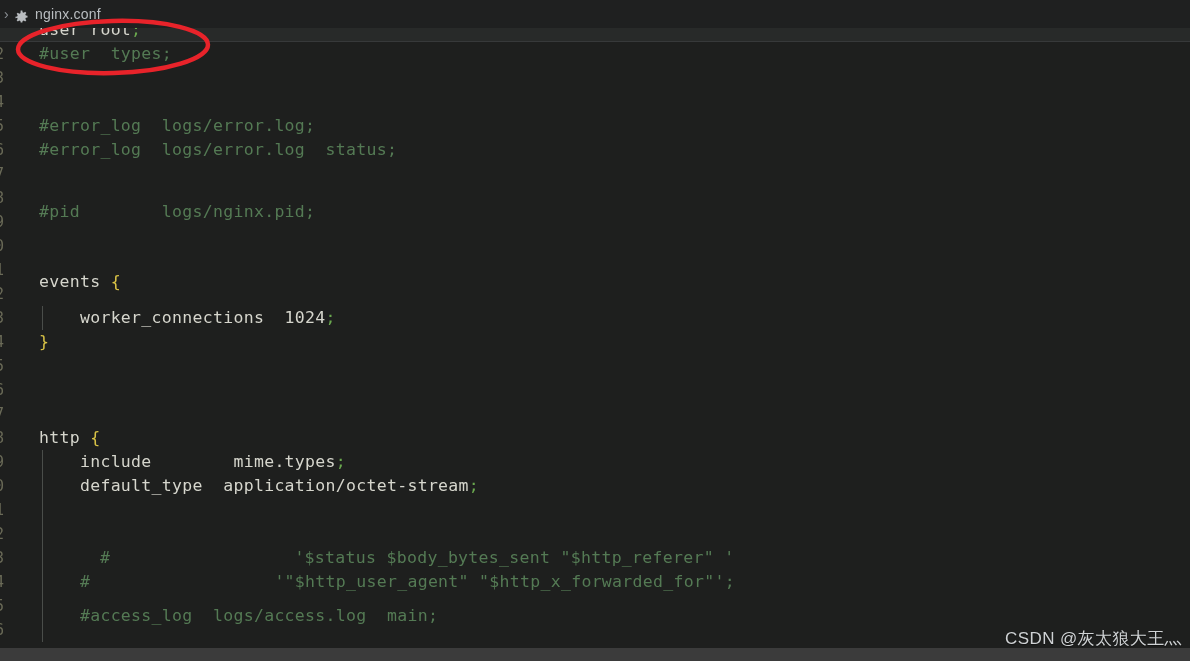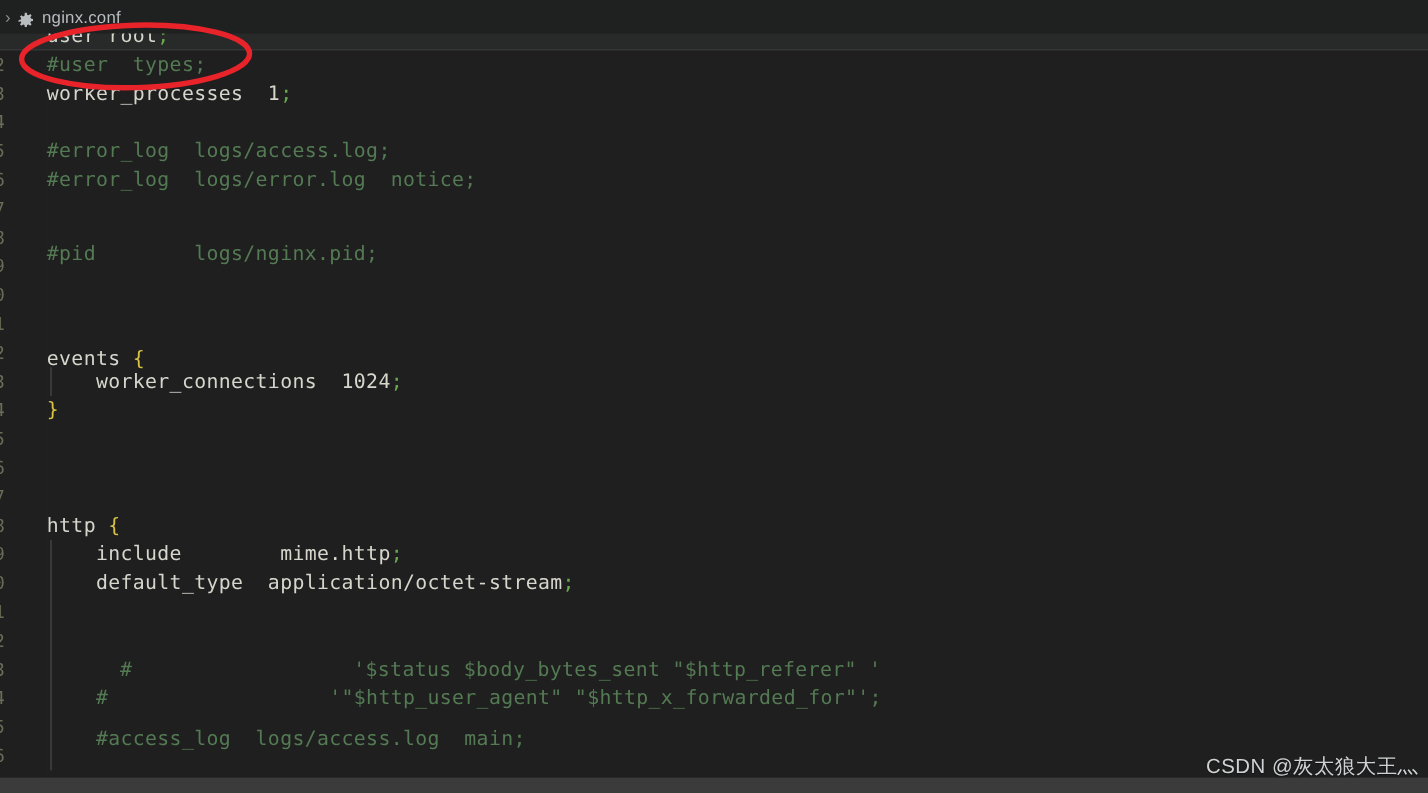--- a/index.html
+++ b/index.html
@@ -216,36 +216,35 @@
         <div class="gutter-num" style="top: 542px;">24</div>
         <div class="gutter-num" style="top: 566px;">25</div>
         <div class="gutter-num" style="top: 590px;">26</div>
       </div>
     <div class="code-surface" id="code-surface">
         <div class="line-highlight" style="top: -10px;"></div>
         <div class="indent-guide" style="left: 42px; top: 278px; height: 24px;"></div>
         <div class="indent-guide" style="left: 42px; top: 422px; height: 192px;"></div>
         <div class="code-line" style="top: -10px;"><div class="code-text"><span class="t-plain">user root</span><span class="t-punct">;</span></div></div>
         <div class="code-line" style="top: 14px;"><div class="code-text"><span class="t-comment">#user  types;</span></div></div>
-        <div class="code-line" style="top: 38px;"><div class="code-text"><span class="t-plain">worker_processes</span><span class="t-num">  1</span><span class="t-punct">;</span></div></div>
         <div class="code-line" style="top: 62px;"><div class="code-text"></div></div>
-        <div class="code-line" style="top: 86px;"><div class="code-text"><span class="t-comment">#error_log  logs/access.log;</span></div></div>
-        <div class="code-line" style="top: 110px;"><div class="code-text"><span class="t-comment">#error_log  logs/error.log  notice;</span></div></div>
+        <div class="code-line" style="top: 86px;"><div class="code-text"><span class="t-comment">#error_log  logs/error.log;</span></div></div>
+        <div class="code-line" style="top: 110px;"><div class="code-text"><span class="t-comment">#error_log  logs/error.log  status;</span></div></div>
         <div class="code-line" style="top: 158px;"><div class="code-text"></div></div>
         <div class="code-line" style="top: 172px;"><div class="code-text"><span class="t-comment">#pid        logs/nginx.pid;</span></div></div>
         <div class="code-line" style="top: 206px;"><div class="code-text"></div></div>
         <div class="code-line" style="top: 230px;"><div class="code-text"></div></div>
-        <div class="code-line" style="top: 259px;"><div class="code-text"><span class="t-plain">events </span><span class="t-brace">{</span></div></div>
+        <div class="code-line" style="top: 242px;"><div class="code-text"><span class="t-plain">events </span><span class="t-brace">{</span></div></div>
         <div class="code-line" style="top: 278px;"><div class="code-text"><span class="t-plain">    worker_connections</span><span class="t-num">  1024</span><span class="t-punct">;</span></div></div>
         <div class="code-line" style="top: 302px;"><div class="code-text"><span class="t-brace">}</span></div></div>
         <div class="code-line" style="top: 326px;"><div class="code-text"></div></div>
         <div class="code-line" style="top: 350px;"><div class="code-text"></div></div>
         <div class="code-line" style="top: 374px;"><div class="code-text"></div></div>
         <div class="code-line" style="top: 398px; padding-left: 28px;"><div class="code-text"><span class="t-plain">http </span><span class="t-brace">{</span></div></div>
-        <div class="code-line" style="top: 422px;"><div class="code-text"><span class="t-plain">    include        mime.http</span><span class="t-punct">;</span></div></div>
+        <div class="code-line" style="top: 422px;"><div class="code-text"><span class="t-plain">    include        mime.types</span><span class="t-punct">;</span></div></div>
         <div class="code-line" style="top: 446px;"><div class="code-text"><span class="t-plain">    default_type  application/octet-stream</span><span class="t-punct">;</span></div></div>
         <div class="code-line" style="top: 470px;"><div class="code-text"></div></div>
         <div class="code-line" style="top: 518px; margin-left: 20px;"><div class="code-text"><span class="t-comment">    #                  '$status $body_bytes_sent "$http_referer" '</span></div></div>
         <div class="code-line" style="top: 542px;"><div class="code-text"><span class="t-comment">    #                  '"$http_user_agent" "$http_x_forwarded_for"';</span></div></div>
         <div class="code-line" style="top: 566px;"><div class="code-text"></div></div>
         <div class="code-line" style="top: 576px; text-decoration: underline;"><div class="code-text"><span class="t-comment">    #access_log  logs/access.log  main;</span></div></div>
       </div>
   </div>
 
   <div class="annotation-ellipse">

